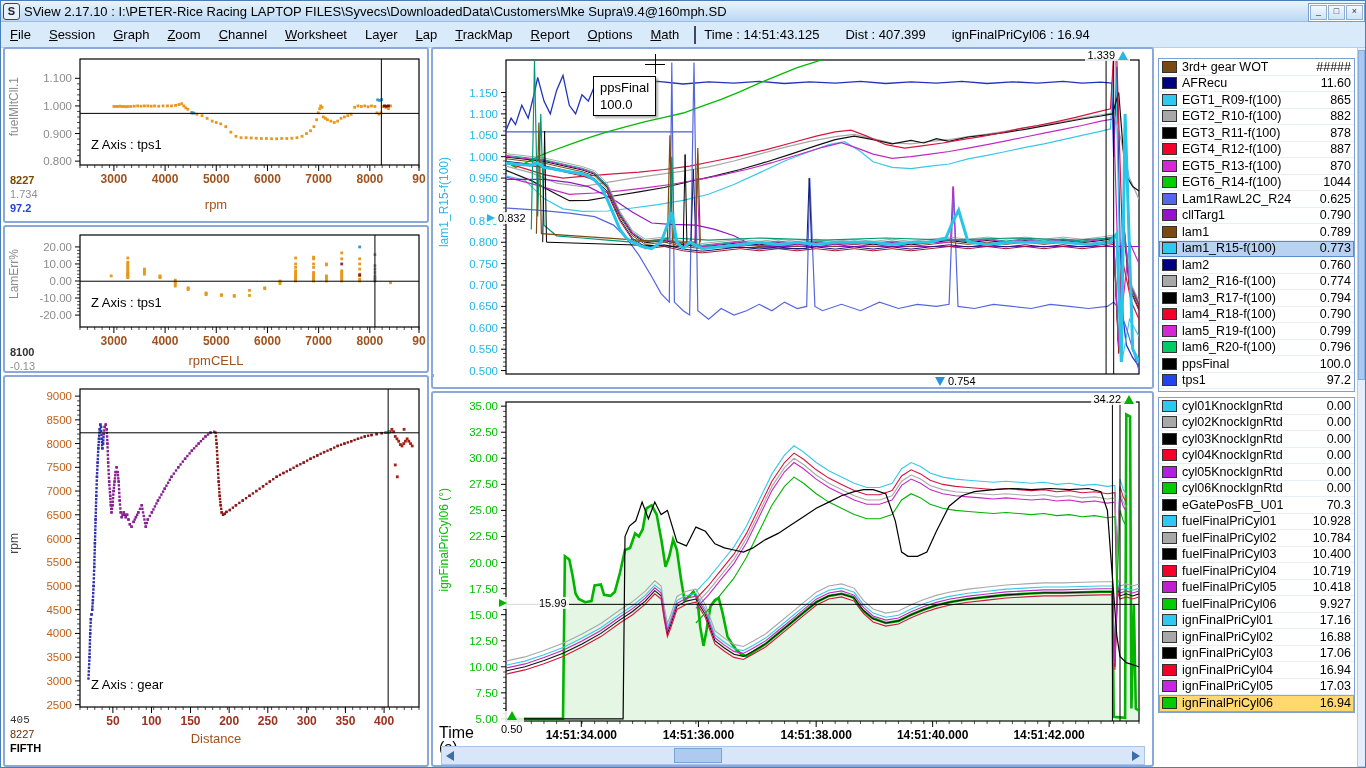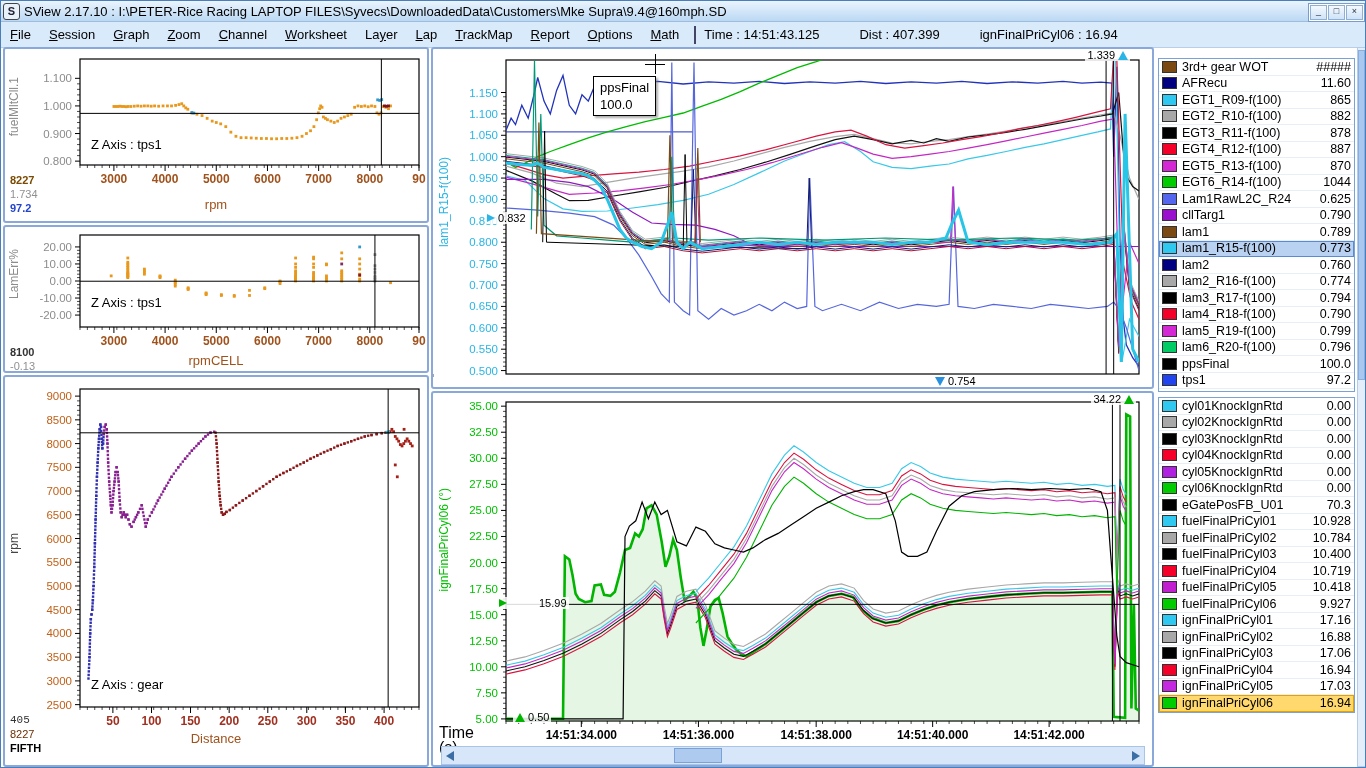--- a/index.html
+++ b/index.html
@@ -13,21 +13,21 @@
     background:#E8F0FA;color:#223;font-weight:bold;font-size:11px;line-height:14px;text-align:center;}
   #win-buttons{position:absolute;right:2px;top:2px;display:flex;gap:1px;border:1px solid #7A9CC8;background:#fff;padding:1px;}
   .winbtn{width:15px;height:13px;border:1px solid #8FAFD4;background:linear-gradient(#F4F9FE,#CFE3F7);
     font-size:9px;line-height:11px;text-align:center;color:#234;}
   
   #menubar{position:absolute;left:0;top:21px;width:1366px;height:25px;background:#D9EAFB;
     border-bottom:1px solid #B9CFE8;display:flex;align-items:center;font-size:13px;}
   .menu-item{padding:3px 9px;color:#000;}
   .menu-item u{text-decoration:underline;}
   #menu-sep{width:0;height:18px;border-left:1px solid #446;border-right:1px solid #446;margin:0 8px 0 6px;}
-  #statusbar{display:flex;gap:40px;font-size:13px;color:#000;align-items:center;}
+  #statusbar{display:flex;gap:26px;font-size:13px;color:#000;align-items:center;}
   
   .panel{position:absolute;border:2px solid #8AA9DA;border-radius:3px;background:#fff;box-sizing:border-box;overflow:hidden;}
   #p1{left:2px;top:46px;width:426px;height:176px;}
   #p2{left:2px;top:224px;width:426px;height:148px;}
   #p3{left:2px;top:374px;width:426px;height:392px;}
   #p4{left:430px;top:46px;width:723px;height:342px;}
   #p5{left:430px;top:390px;width:723px;height:376px;}
   .panel svg{position:absolute;left:0;top:0;}
   .vlab{position:absolute;writing-mode:vertical-rl;transform:rotate(180deg);font-size:12px;white-space:nowrap;}
   .xlab{position:absolute;font-size:13px;text-align:center;width:100%;}
@@ -1352,21 +1352,21 @@
       </svg>
     <div class="vlab" style="left:4px;top:95px;color:#00C000;">ignFinalPriCyl06 (°)</div>
     <div class="marker" style="right:16px;top:0px;">
       <span>34.22</span>
         <span class="tri tri-up-green"></span>
     </div>
     <div class="marker" style="left:64px;top:204px;gap:32px;">
       <span class="tri tri-right-green"></span>
         <span>15.99</span>
     </div>
-    <div class="marker" style="left:80px;top:318px;">
+    <div class="marker" style="left:66px;top:318px;flex-direction:column;">
       <span class="tri tri-up-green"></span>
         <span>0.50</span>
     </div>
     <div id="time-axis-label">
       <div>Time</div>
       <div>(s)</div>
     </div>
     <div id="hscroll">
       <span class="harrow left"></span>
       <div id="hthumb"></div>

